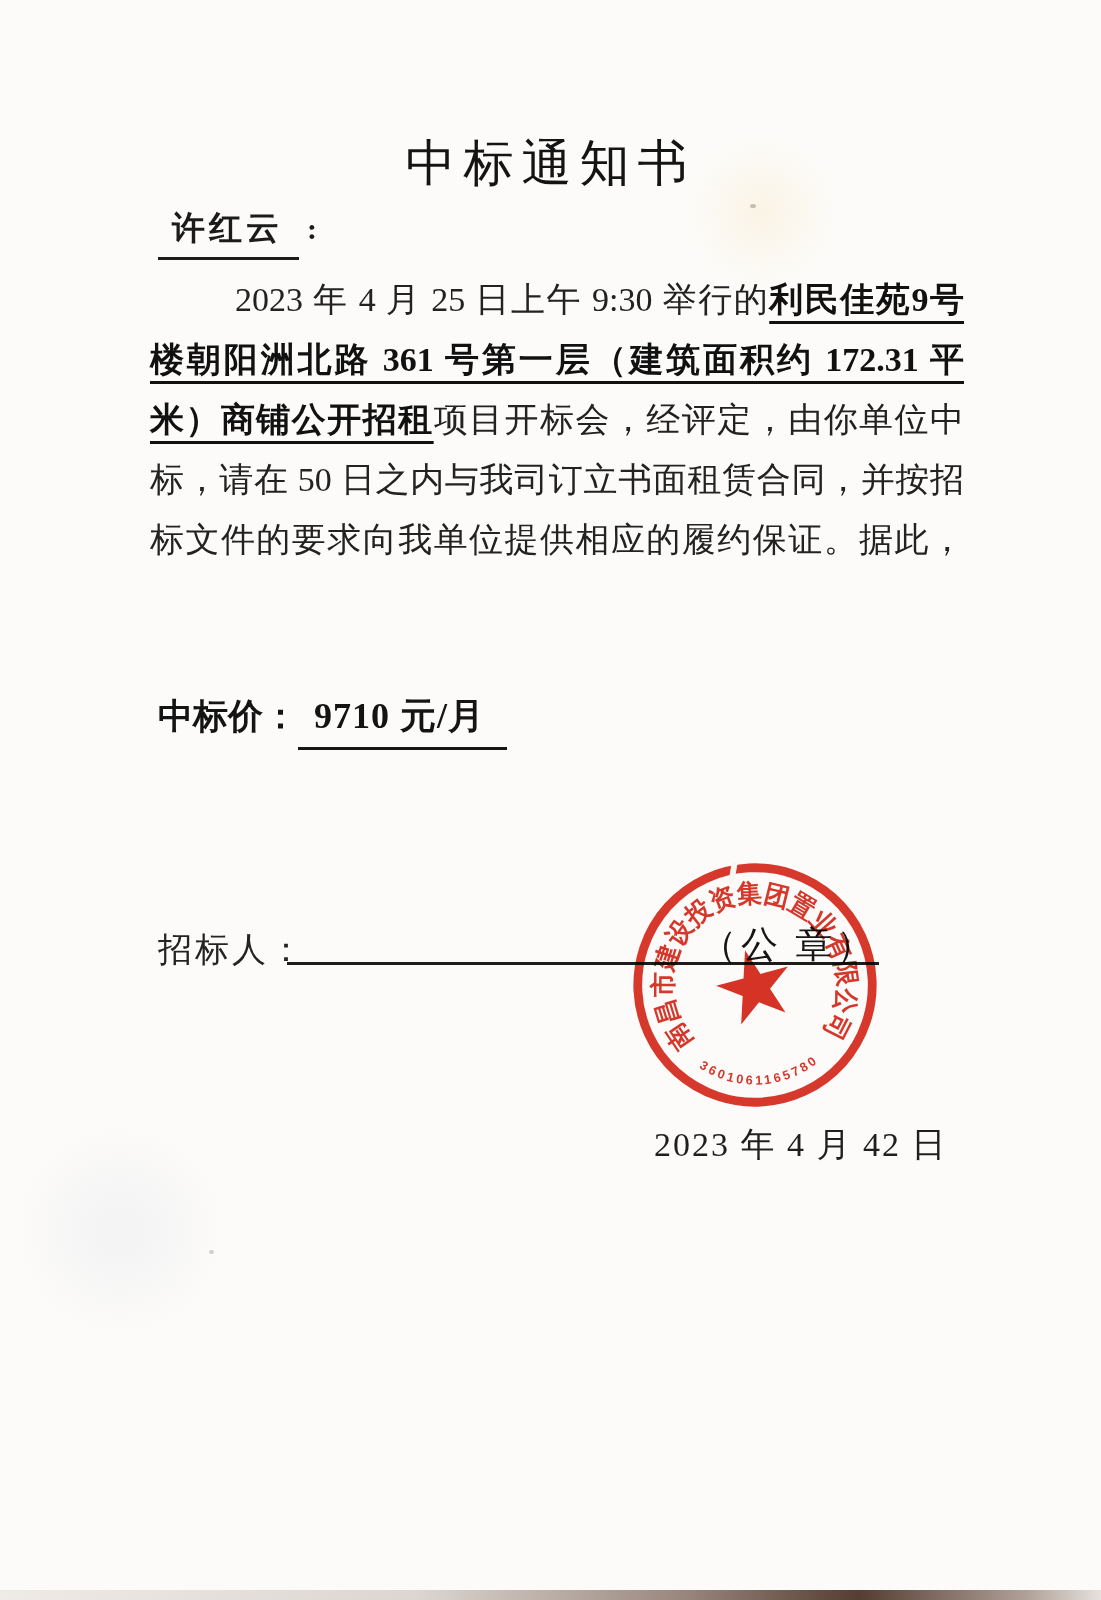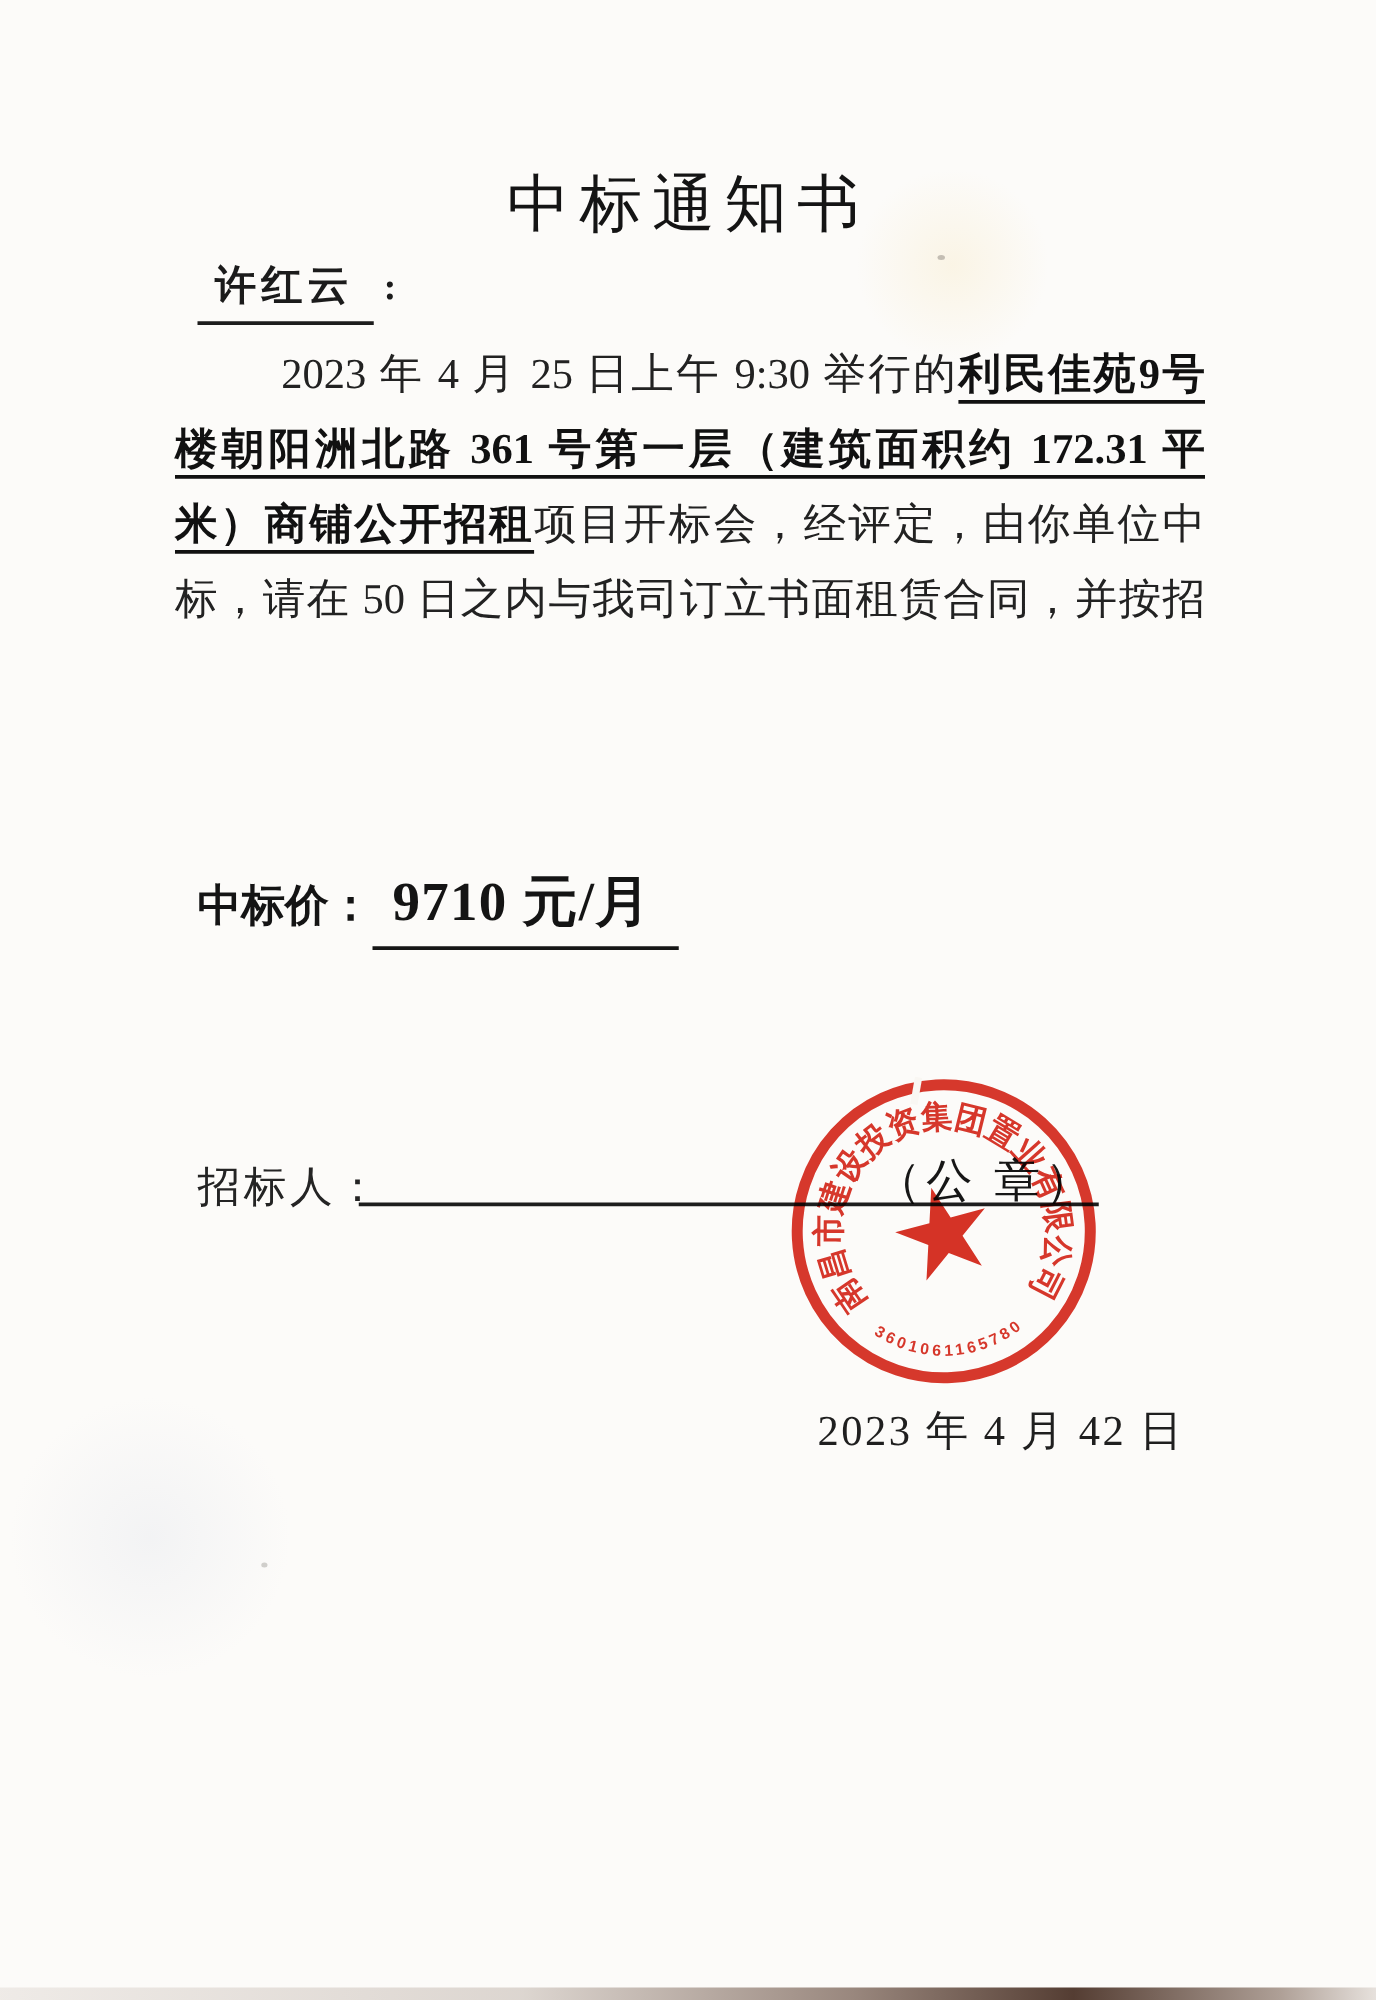--- a/index.html
+++ b/index.html
@@ -31,35 +31,35 @@
     border-bottom: 3px solid #1d1d1d;
     letter-spacing: 4px;
   }
   .recipient .colon { font-size: 30px; margin-left: 8px; font-weight: 700; }
 
   .body-text {
     position: absolute; top: 270px; left: 140px; width: 824px;
     font-size: 34px; line-height: 60px;
     color: #222;
   }
-  .body-line { text-align: justify; text-align-last: justify; white-space: nowrap; }
+  .body-line { text-align: justify; text-align-last: justify; white-space: nowrap; margin-left: 10px; }
   .body-line.last { text-align-last: left; }
   .body-line.indent { padding-left: 85px; }
   .seg-bu {
     font-weight: 700;
     color: #111;
     text-decoration: underline;
     text-decoration-thickness: 3px;
     text-underline-offset: 10px;
   }
 
   .price-line { position: absolute; top: 692px; left: 158px; font-size: 35px; font-weight: 700; color: #141414; }
   .price-line .value {
     display: inline-block;
-    font-size: 44px;
+    font-size: 36px;
     padding: 0 22px 6px 16px;
     border-bottom: 3px solid #161616;
     letter-spacing: 1px;
   }
 
   .bidder-line { position: absolute; top: 927px; left: 158px; font-size: 34px; color: #242424; letter-spacing: 3px; }
   .signature-rule {
     position: absolute; left: 287px; top: 962px; width: 592px; height: 3px;
     background: #1d1d1d;
   }
@@ -102,20 +102,21 @@
 
   <div class="recipient">
     <span class="name">许红云</span><span class="colon">:</span>
   </div>
 
   <div class="body-text">
     <div class="body-line indent"><span>2023 年 4 月 25 日上午 9:30 举行的</span><span class="seg-bu">利民佳苑9号</span></div>
     <div class="body-line"><span class="seg-bu">楼朝阳洲北路 361 号第一层（建筑面积约 172.31 平</span></div>
     <div class="body-line"><span class="seg-bu">米）商铺公开招租</span><span>项目开标会，经评定，由你单位中</span></div>
     <div class="body-line"><span>标，请在 50 日之内与我司订立书面租赁合同，并按招</span></div>
+    <div class="body-line"><span>标文件的要求向我单位提供相应的履约保证。据此，</span></div>
   </div>
 
   <div class="price-line">
     <span>中标价：</span><span class="value">9710 元/月</span>
   </div>
 
   <div class="bidder-line">招标人：</div>
   <div class="signature-rule"></div>
 
   <div class="seal-wrap">

